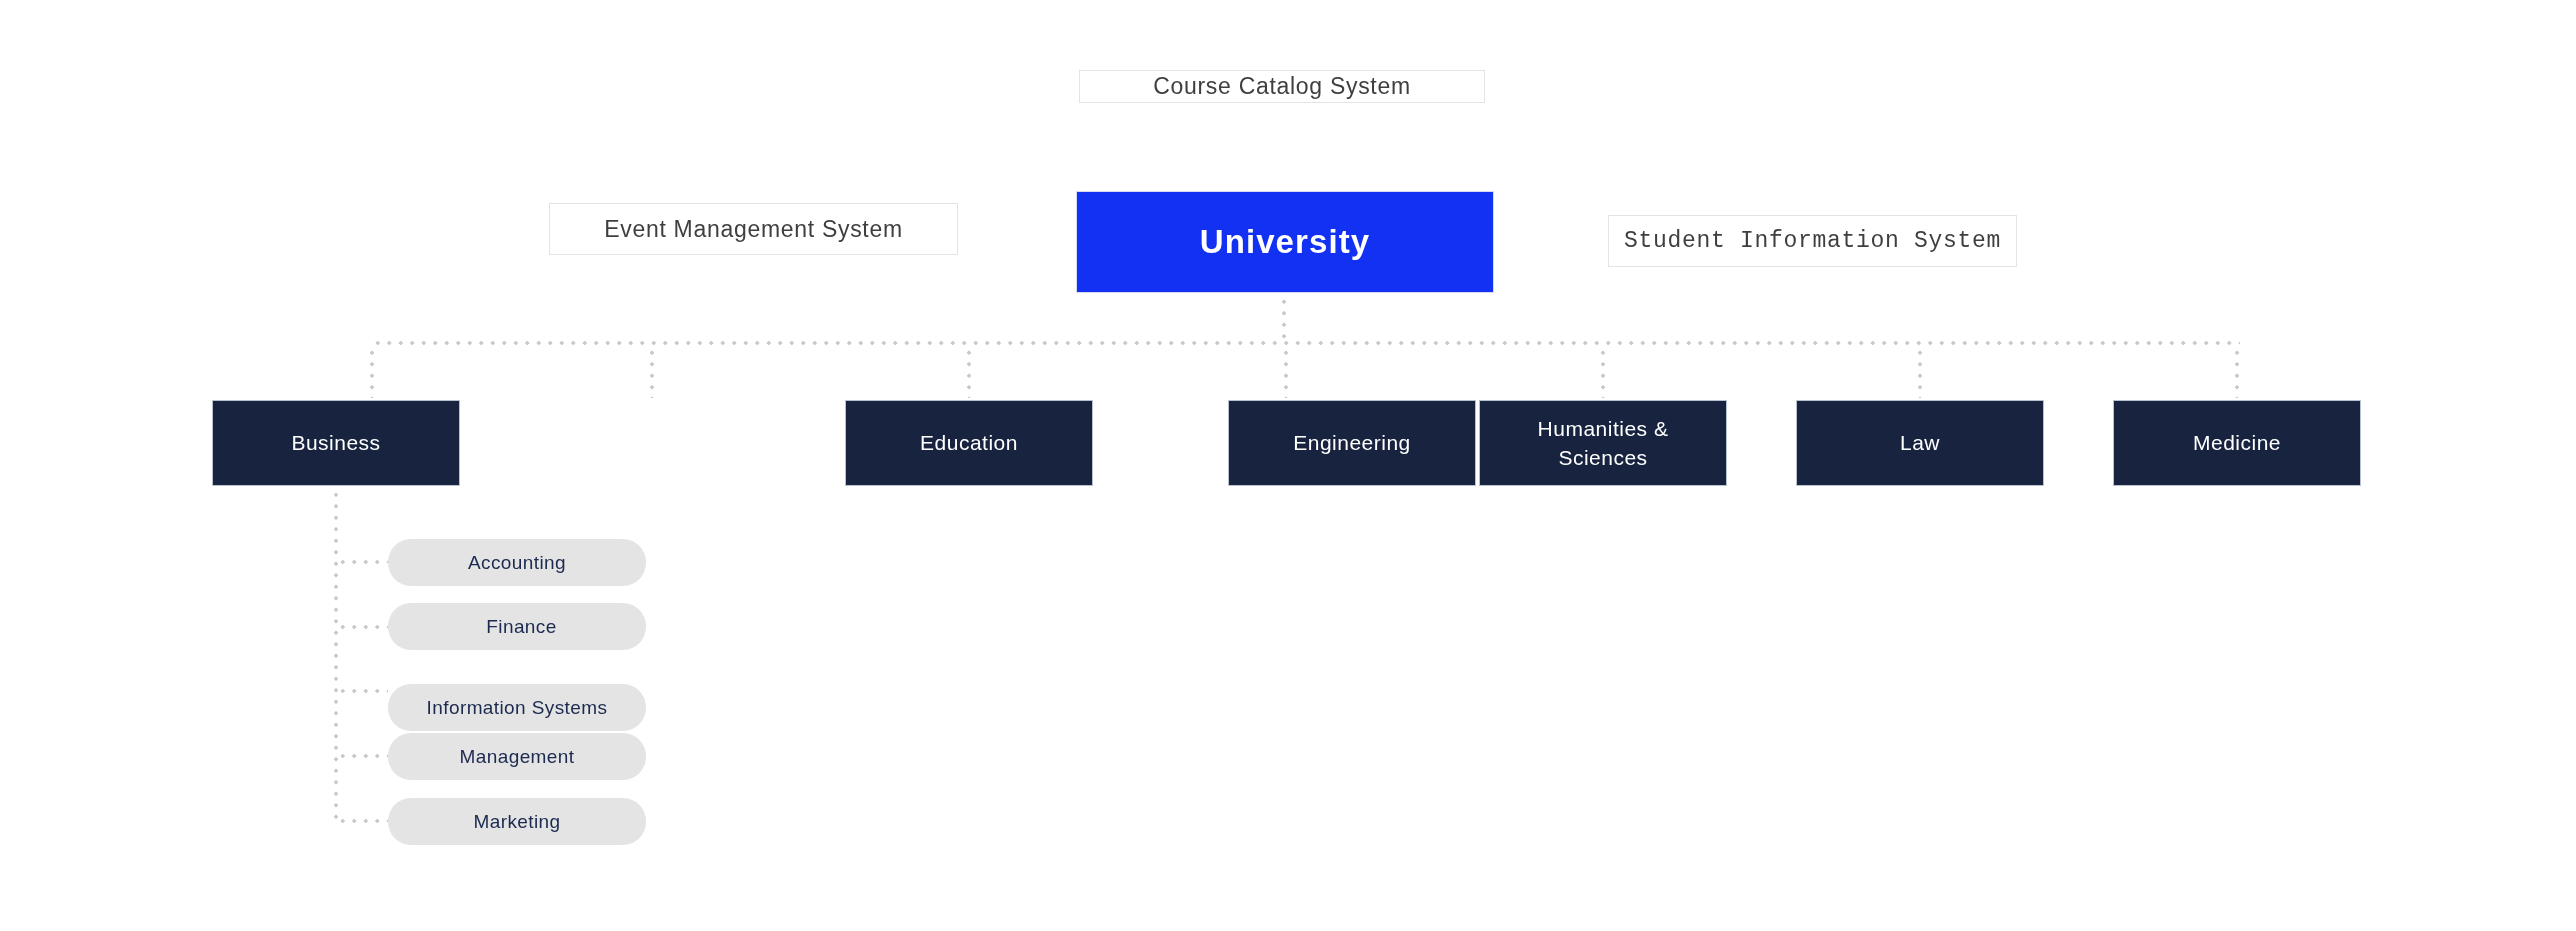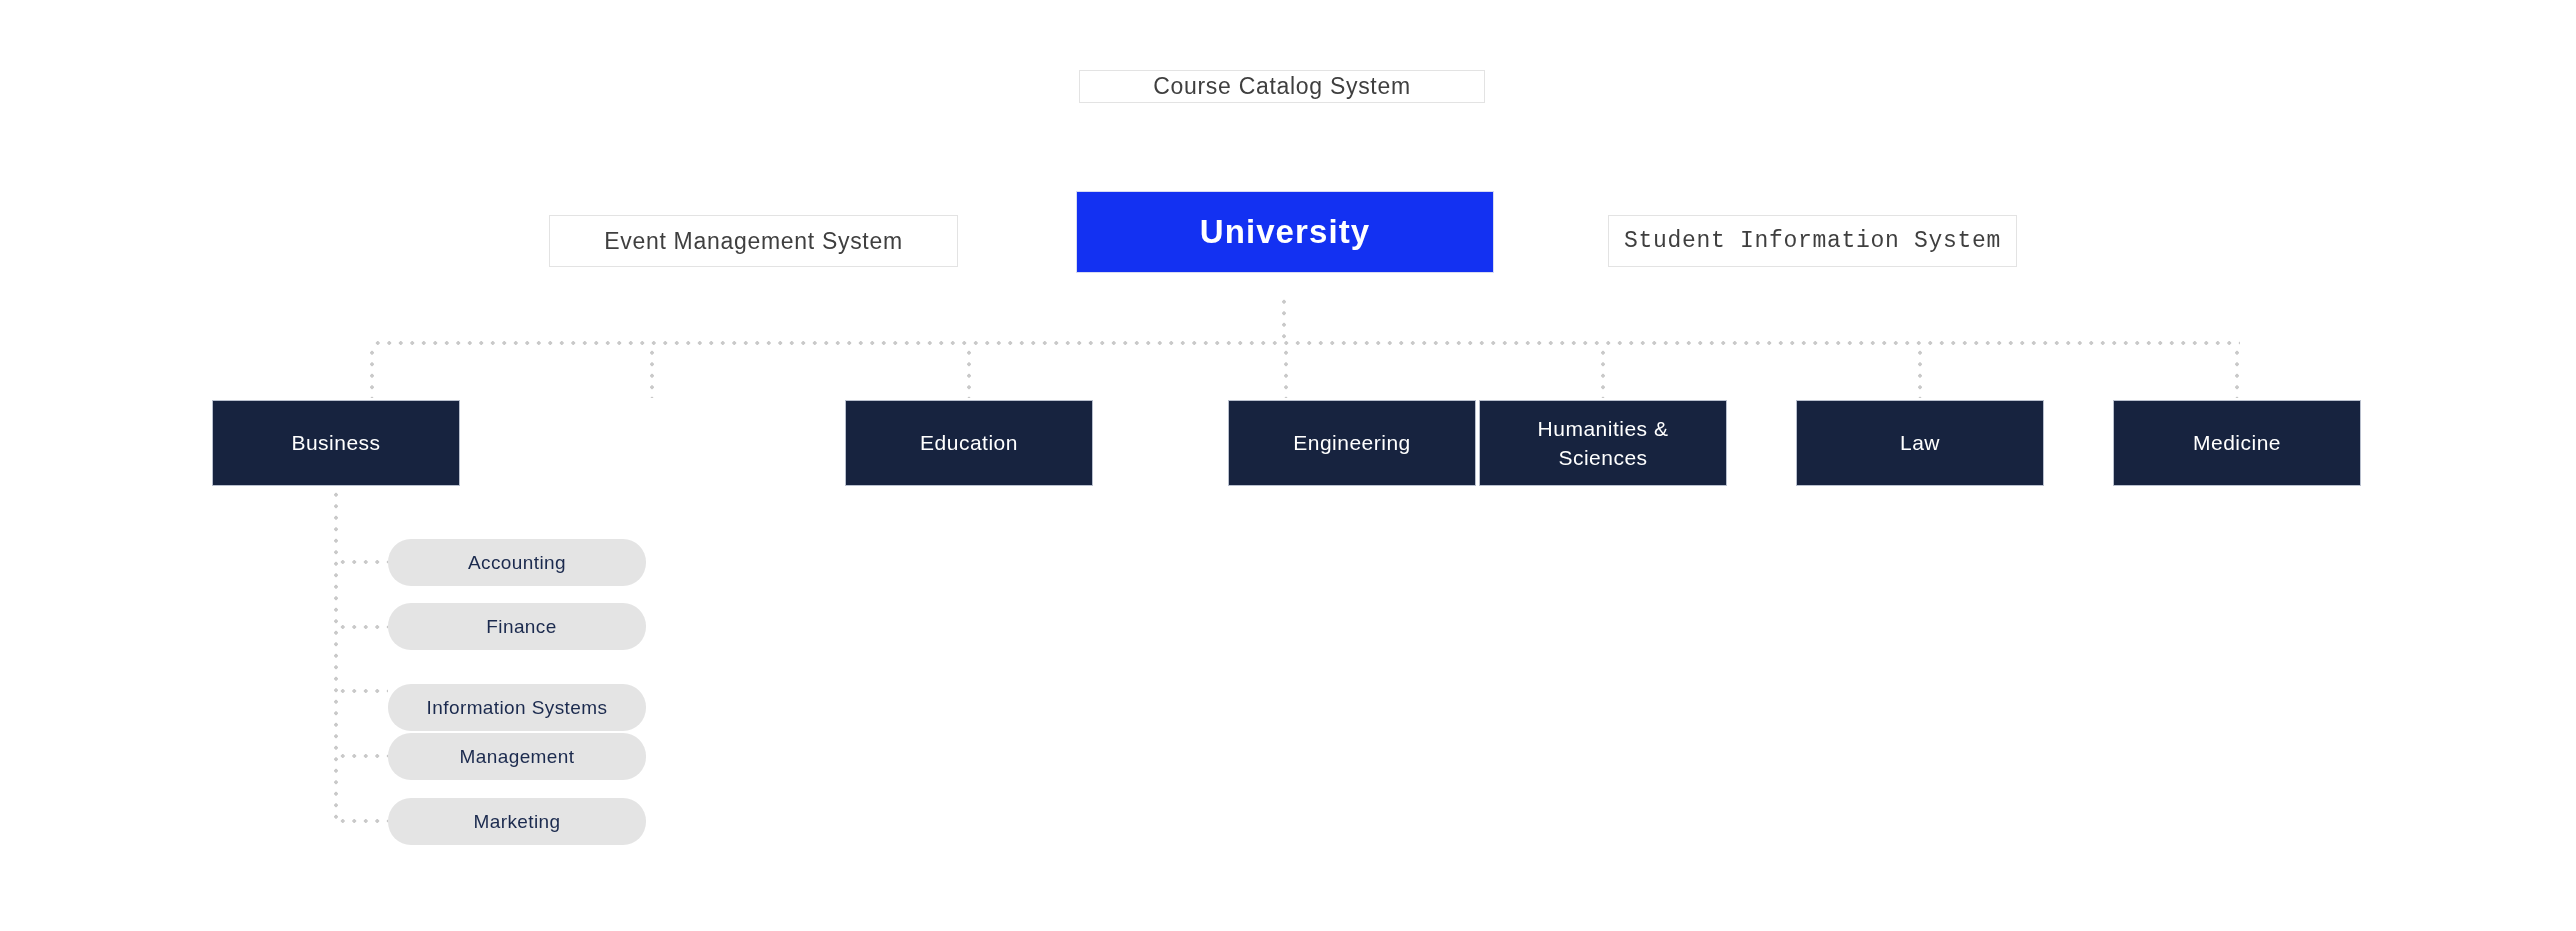--- a/index.html
+++ b/index.html
@@ -35,21 +35,21 @@
   .root-box {
     background: var(--root-fill, #1331f2);
     border: 0.8px solid var(--root-border, #d7dbf2);
     color: var(--root-text, #ffffff);
     font-size: 33px;
     font-weight: 600;
     letter-spacing: 1.1px;
     left: 1076px;
     top: 191px;
     width: 418px;
-    height: 82px;
+    height: 102px;
   }
 
   .dept-box {
     background: var(--dept-fill, #17233f);
     border: 0.8px solid var(--dept-border, #b9c0ce);
     color: var(--dept-text, #ffffff);
     font-size: 21px;
     letter-spacing: 0.5px;
     line-height: 1.4;
     top: 400px;
@@ -88,21 +88,21 @@
 </style>
 </head>
 <body>
 
 <div id="canvas">
 
   <div class="node system-box" style="left:1079px; top:70px; width:406px; height:33px;">
     <span>Course Catalog System</span>
   </div>
 
-  <div class="node system-box" style="left:549px; top:215px;text-align:center;">
+  <div class="node system-box" style="left:549px; top:203px;text-align:center;">
     <span>Event Management System</span>
   </div>
 
   <div class="node system-box" style="left:1608px; top:215px;font-family:Liberation Mono, monospace;">
     <span>Student Information System</span>
   </div>
 
   <div class="node root-box">
     <span>University</span>
   </div>

